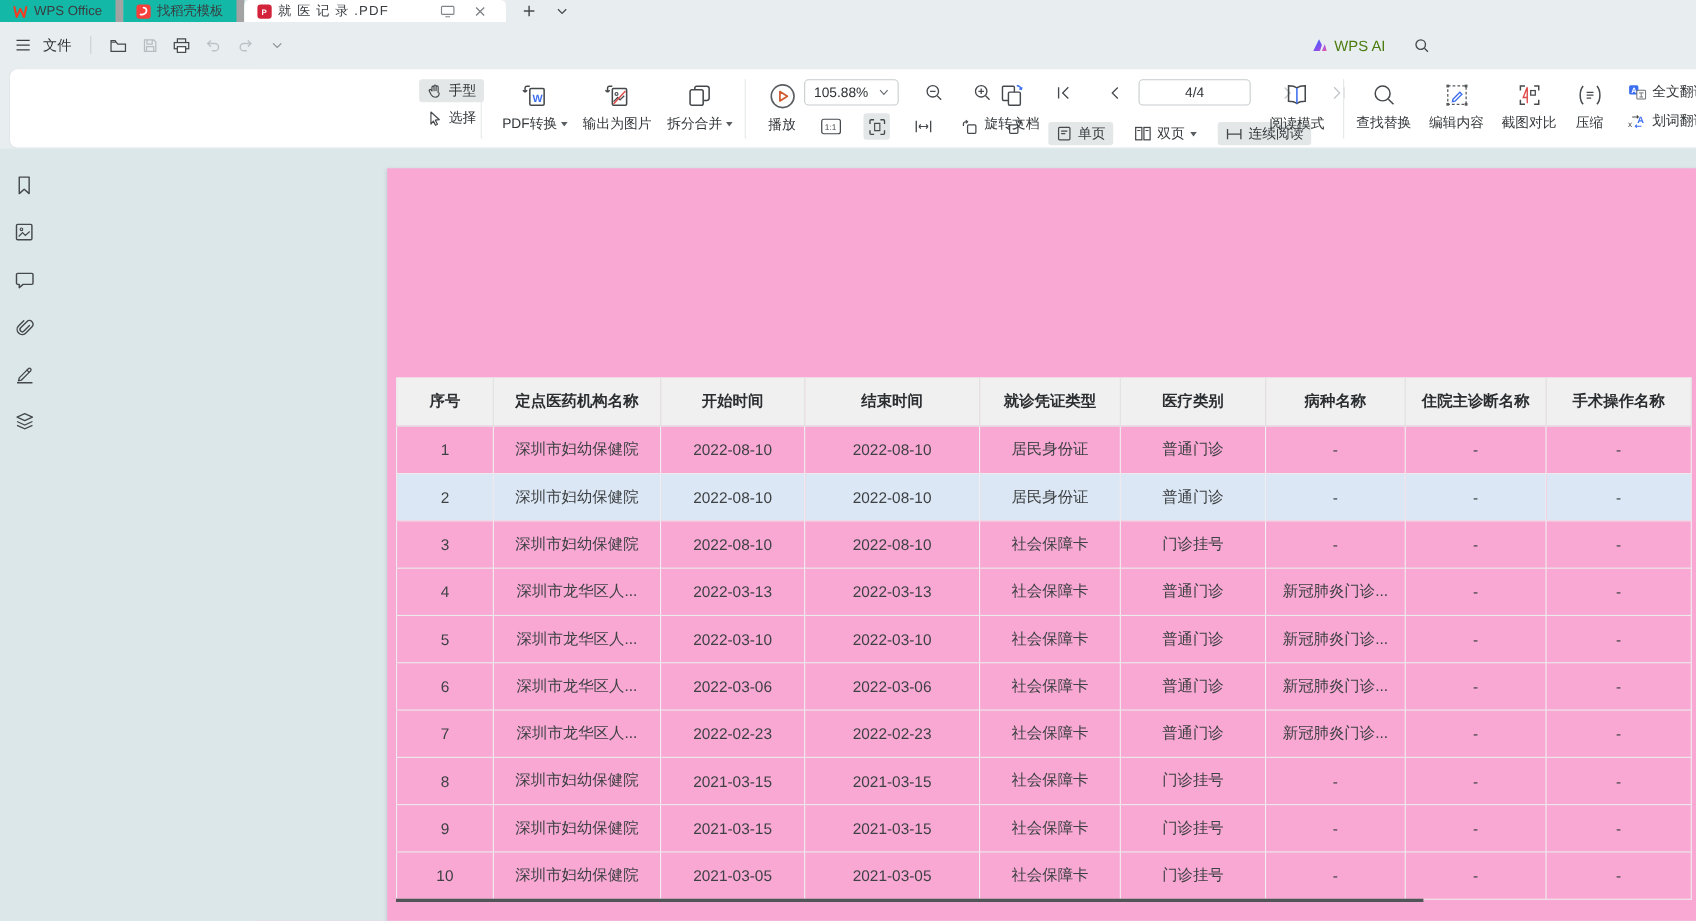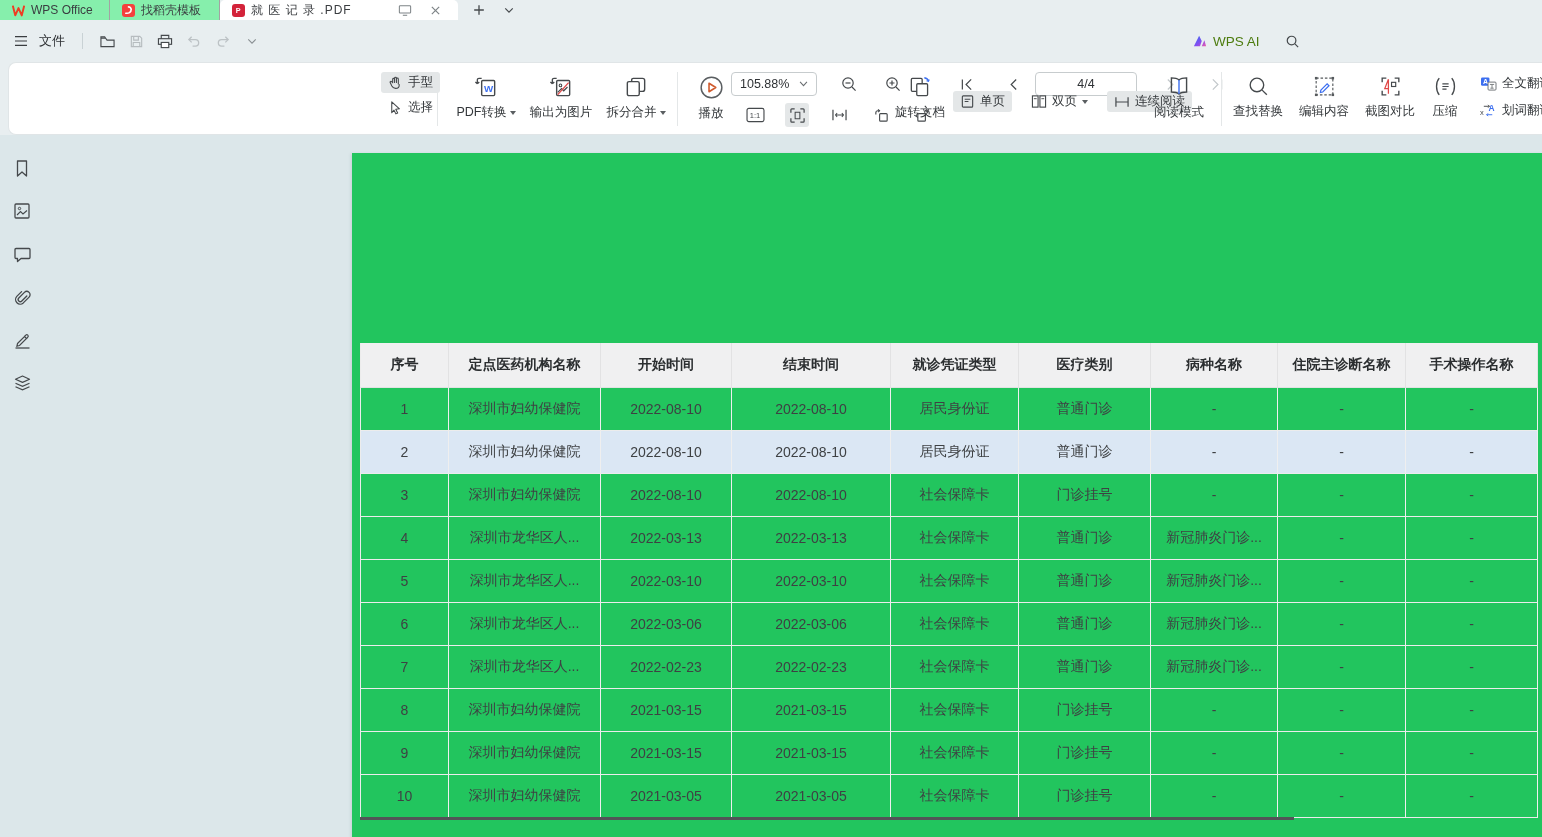--- a/index.html
+++ b/index.html
@@ -2,21 +2,21 @@
 <html><head>
 <meta charset="utf-8">
 <style>
   * { margin:0; padding:0; box-sizing:border-box; }
   html,body { width:1542px; height:837px; overflow:hidden; }
   body { font-family:"Liberation Sans","DejaVu Sans",sans-serif; background:#e8eef0; position:relative; color:#333; }
   svg { display:block; }
 
   
   .titlebar { position:absolute; left:0; top:0; width:100%; height:20px; display:flex; align-items:stretch; background:#e8eef0; }
-  .tab { display:flex; align-items:center; gap:6px; padding:0 12px; font-size:12px; color:#3a3d40; border-right:1px solid #a3a3a3; background:#86efac; min-width:110px; }
+  .tab { display:flex; align-items:center; gap:6px; padding:0 12px; font-size:12px; color:#3a3d40; border-right:7px solid #a3a3a3; background:#14b8a6; min-width:110px; }
   .tab.active { background:#ffffff; border-right:none; border-radius:5px 5px 0 0; min-width:238px; }
   .tab .title-text { letter-spacing:1px; white-space:nowrap; }
   .tab-actions { margin-left:auto; display:flex; align-items:center; gap:8px; }
   .newtab-area { display:flex; align-items:center; gap:8px; padding:0 10px; }
   .badge { width:13px; height:13px; border-radius:3px; display:flex; align-items:center; justify-content:center; flex:0 0 auto; }
 
   
   .menubar { position:absolute; left:0; top:20px; width:100%; height:42px; display:flex; align-items:center; background:#e8eef0; }
   .file-group { display:flex; align-items:center; gap:7px; padding-left:10px; }
   .file-label { font-size:13px; color:#2f3235; margin-right:4px; }
@@ -41,21 +41,21 @@
   .pagebox { display:flex; align-items:center; justify-content:center; width:102px; height:24px; border:1px solid #c7ccce; border-radius:4px; font-size:12.5px; color:#2f3235; background:#fff; }
   .mini { width:24px; height:24px; display:flex; align-items:center; justify-content:center; border-radius:3px;margin-left:12px; }
   .mini.selected { background:#e4e7e8; }
   .row-abs { position:absolute; display:flex; align-items:center; }
 
   
   .main { position:absolute; left:0; top:135px; width:100%; height:702px; background:#dce7ea; }
   .rail { position:absolute; left:0; top:0; width:44px; height:100%; display:flex; flex-direction:column; align-items:center; padding-top:22px; gap:21px; }
   .rail .ricon { width:22px; height:22px; display:flex; align-items:center; justify-content:center; }
 
-  .page { position:absolute; left:352px; top:18px; right:0; bottom:-1px; background:#22c55e; box-shadow:-1px 1px 3px rgba(90,110,115,.18); }
+  .page { position:absolute; left:352px; top:18px; right:0; bottom:-1px; background:#f9a8d4; box-shadow:-1px 1px 3px rgba(90,110,115,.18); }
 
   table.records { border-collapse:collapse; table-layout:fixed; position:absolute; left:8px; top:190px; border-left:1px solid #ececec; }
   table.records th { background:#f0f0f1; font-size:14px; font-weight:bold; color:#2b2e30; height:44px; border-right:1px solid #e2e2e3; border-bottom:1px solid #e2e2e3; text-align:center; }
   table.records td { font-size:14px; color:#3e4143; height:43px; text-align:center; border-right:1px solid #efefef; border-bottom:1px solid #ececec; white-space:nowrap; overflow:hidden; }
   table.records tr.hl td { background:#dbe7f4; }
   .table-endline { position:absolute; left:8px; width:934px; height:3px; background:#525557; }
 </style>
 </head>
 <body>
 
@@ -335,21 +335,21 @@
         </svg>
     </span>
     <span class="mini">
       <svg width="14" height="13" viewBox="0 0 15 14">
           <path d="M12.5 1.5v11" stroke="#c3c8cb" stroke-width="1.3"></path>
           <path d="M3 1.5L8.5 7 3 12.5" fill="none" stroke="#c3c8cb" stroke-width="1.3"></path>
         </svg>
     </span>
   </div>
 
-  <div class="row-abs" style="left:944px; top:28px; gap:12px;">
+  <div class="row-abs" style="left:944px; top:48px; gap:12px;">
     <div class="pill selected">
       <svg width="15" height="15" viewBox="0 0 16 16">
           <rect x="2.5" y="2" width="11" height="12" rx="1" fill="none" stroke="#45494c" stroke-width="1.2"></rect>
           <path d="M5 5.5h6M5 8h4" stroke="#45494c" stroke-width="1.1"></path>
         </svg>
       <span>单页</span>
     </div>
     <div class="pill">
       <svg width="16" height="15" viewBox="0 0 17 16">
           <rect x="1.5" y="2" width="6" height="12" fill="none" stroke="#45494c" stroke-width="1.2"></rect>

